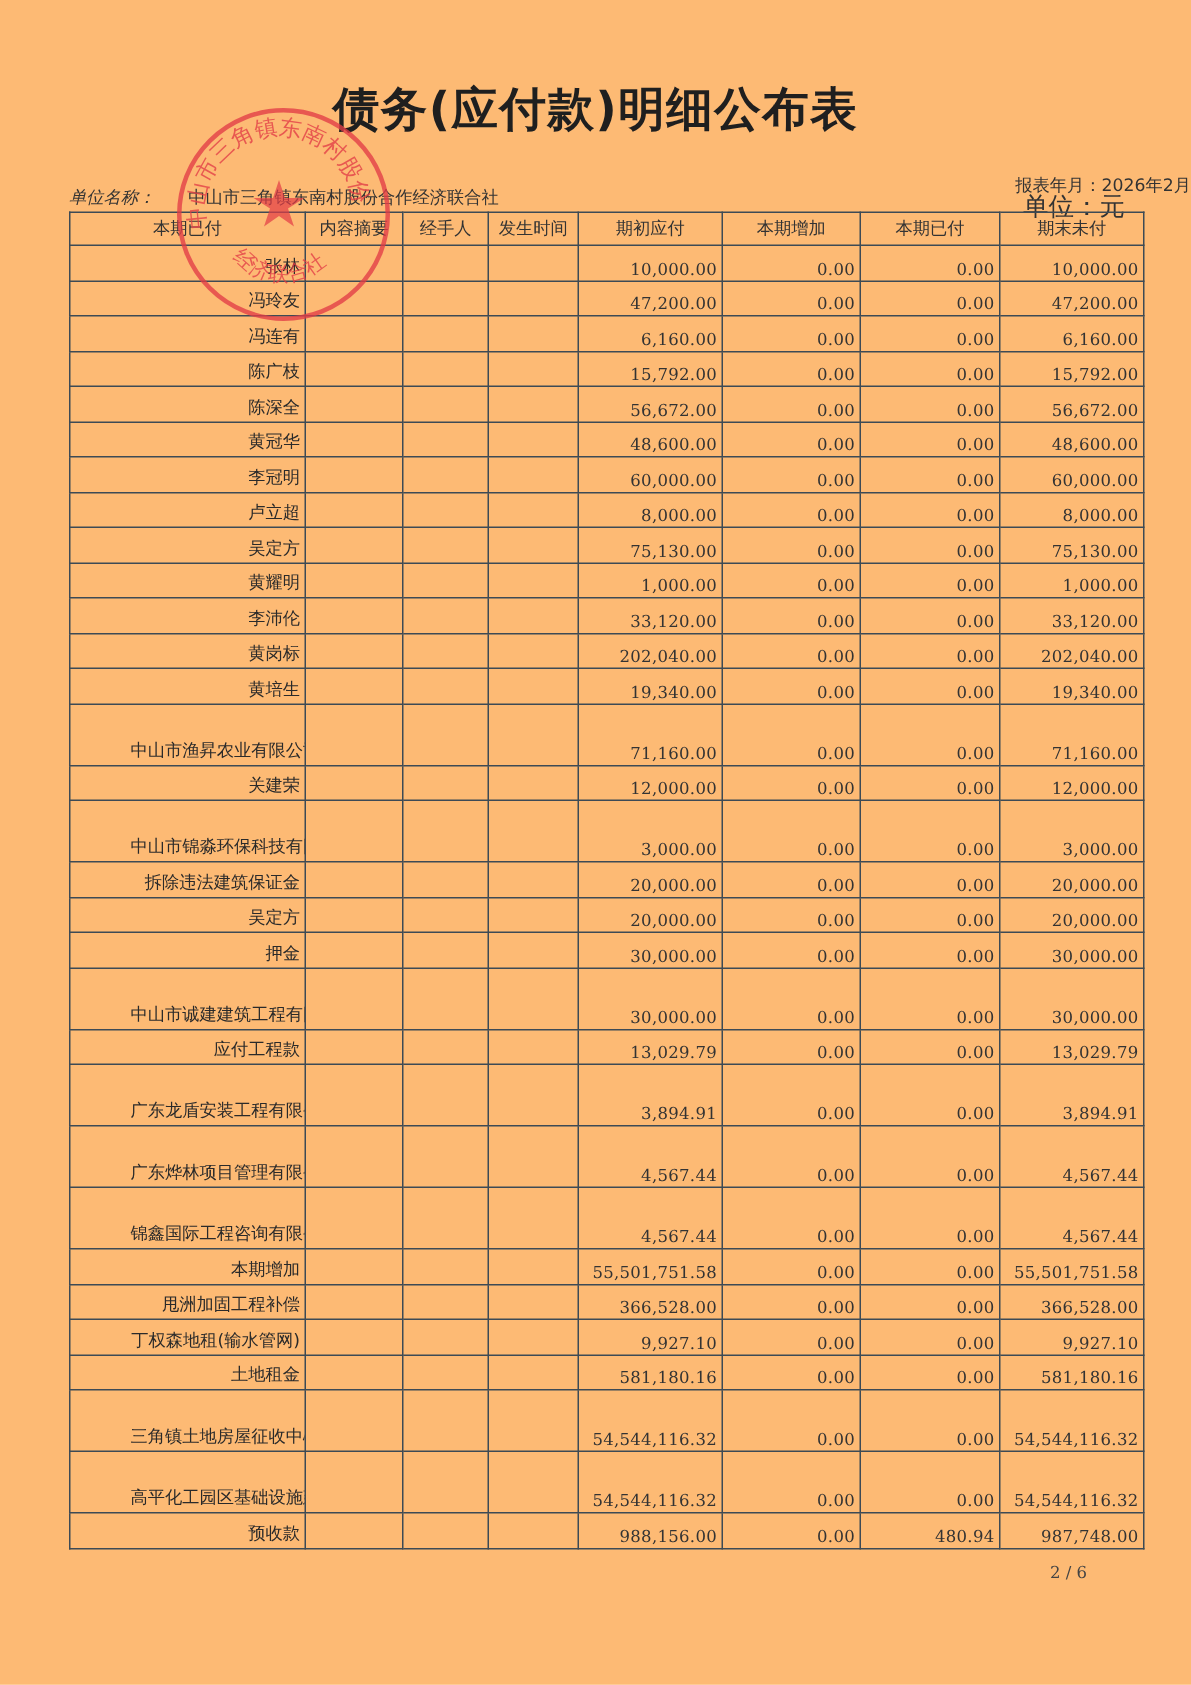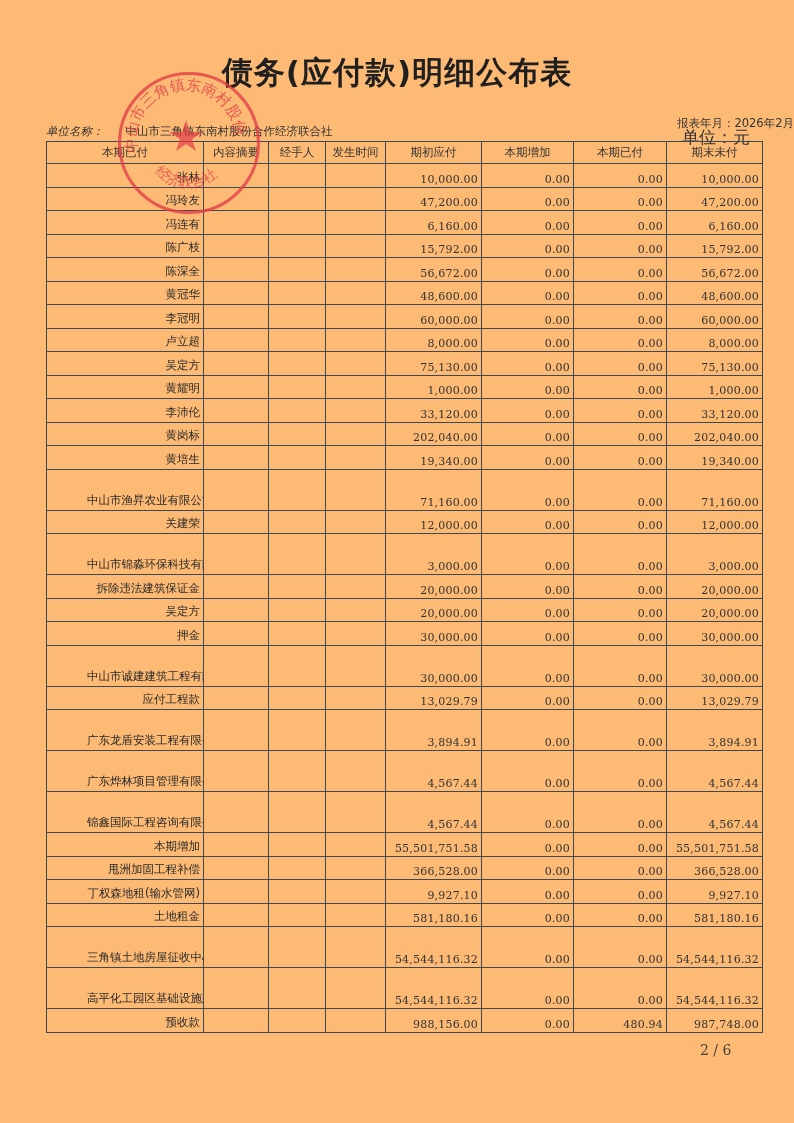--- a/index.html
+++ b/index.html
@@ -31,21 +31,21 @@
   table.ledger td { height: 21.5px; vertical-align: bottom; padding-bottom: 1px; }
   table.ledger tr.two td { height: 39px; }
   td.name { text-align: right; white-space: normal; line-height: 18px; }
   td.name.l1 { padding-left: 27px; }
   td.name.l0 { padding-left: 20px; }
   td.name.l2 { padding-left: 8px; }
   td.name.wrap { padding-left: 16px; text-indent: 24px; }
   td.num { text-align: right; font-family: "DejaVu Serif", "Liberation Serif", serif; font-size: 11px; letter-spacing: 0.2px; color: #333; }
   td.blank { }
 
-  .page-num { position: absolute; left: 700px; top: 1042px; font-size: 14px; color: #444; font-family: "DejaVu Serif", serif; }
+  .page-num { position: absolute; left: 700px; top: 1042px; font-size: 11px; color: #444; font-family: "DejaVu Serif", serif; }
 
   .stamp {
     position: absolute; left: 118px; top: 72px; width: 136px; height: 136px;
     border: 3px solid rgba(226, 60, 70, 0.78); border-radius: 50%;
     pointer-events: none;
   }
   .stamp svg { position: absolute; left: -3px; top: -3px; }
 </style>
 </head>
 <body>

